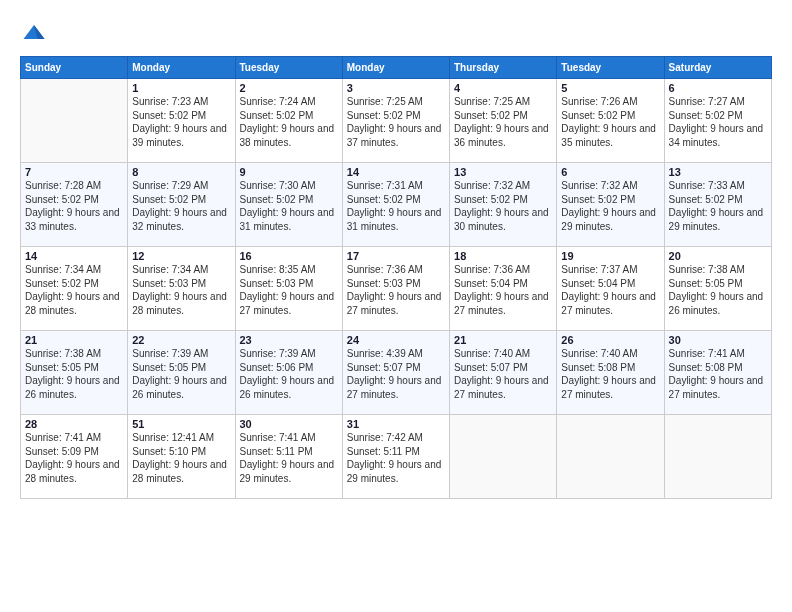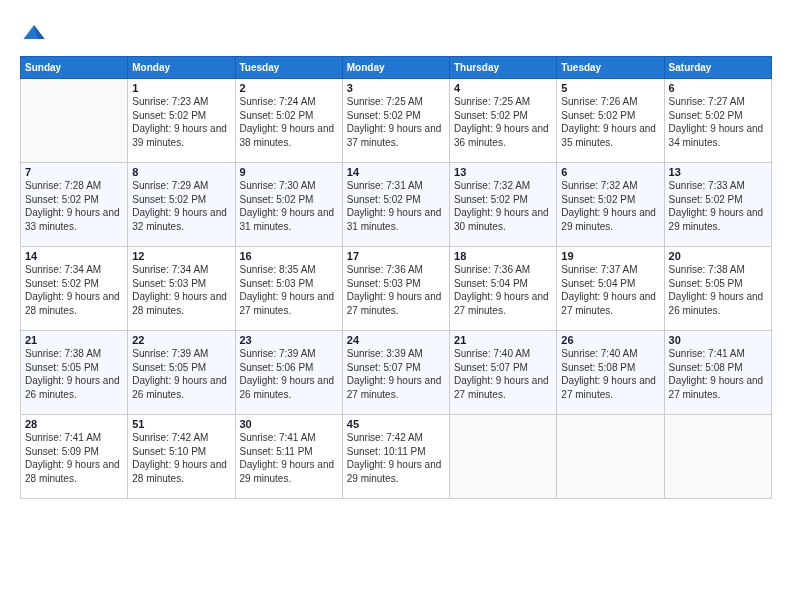--- a/index.html
+++ b/index.html
@@ -294,21 +294,21 @@
           </td>
           <td>
             <span class="day-number">23</span>
             <div class="day-info">Sunrise: 7:39 AM
 Sunset: 5:06 PM
 Daylight: 9 hours
 and 26 minutes.</div>
           </td>
           <td>
             <span class="day-number">24</span>
-            <div class="day-info">Sunrise: 3:39 AM
+            <div class="day-info">Sunrise: 4:39 AM
 Sunset: 5:07 PM
 Daylight: 9 hours
 and 27 minutes.</div>
           </td>
           <td>
             <span class="day-number">21</span>
             <div class="day-info">Sunrise: 7:40 AM
 Sunset: 5:07 PM
 Daylight: 9 hours
 and 27 minutes.</div>
@@ -331,36 +331,36 @@
         <tr>
           <td>
             <span class="day-number">28</span>
             <div class="day-info">Sunrise: 7:41 AM
 Sunset: 5:09 PM
 Daylight: 9 hours
 and 28 minutes.</div>
           </td>
           <td>
             <span class="day-number">51</span>
-            <div class="day-info">Sunrise: 7:42 AM
+            <div class="day-info">Sunrise: 12:41 AM
 Sunset: 5:10 PM
 Daylight: 9 hours
 and 28 minutes.</div>
           </td>
           <td>
             <span class="day-number">30</span>
             <div class="day-info">Sunrise: 7:41 AM
 Sunset: 5:11 PM
 Daylight: 9 hours
 and 29 minutes.</div>
           </td>
           <td>
-            <span class="day-number">45</span>
+            <span class="day-number">31</span>
             <div class="day-info">Sunrise: 7:42 AM
-Sunset: 10:11 PM
+Sunset: 5:11 PM
 Daylight: 9 hours
 and 29 minutes.</div>
           </td>
           <td class="empty-cell"></td>
           <td class="empty-cell"></td>
           <td class="empty-cell"></td>
         </tr>
       </tbody>
   </table>
 </div>

